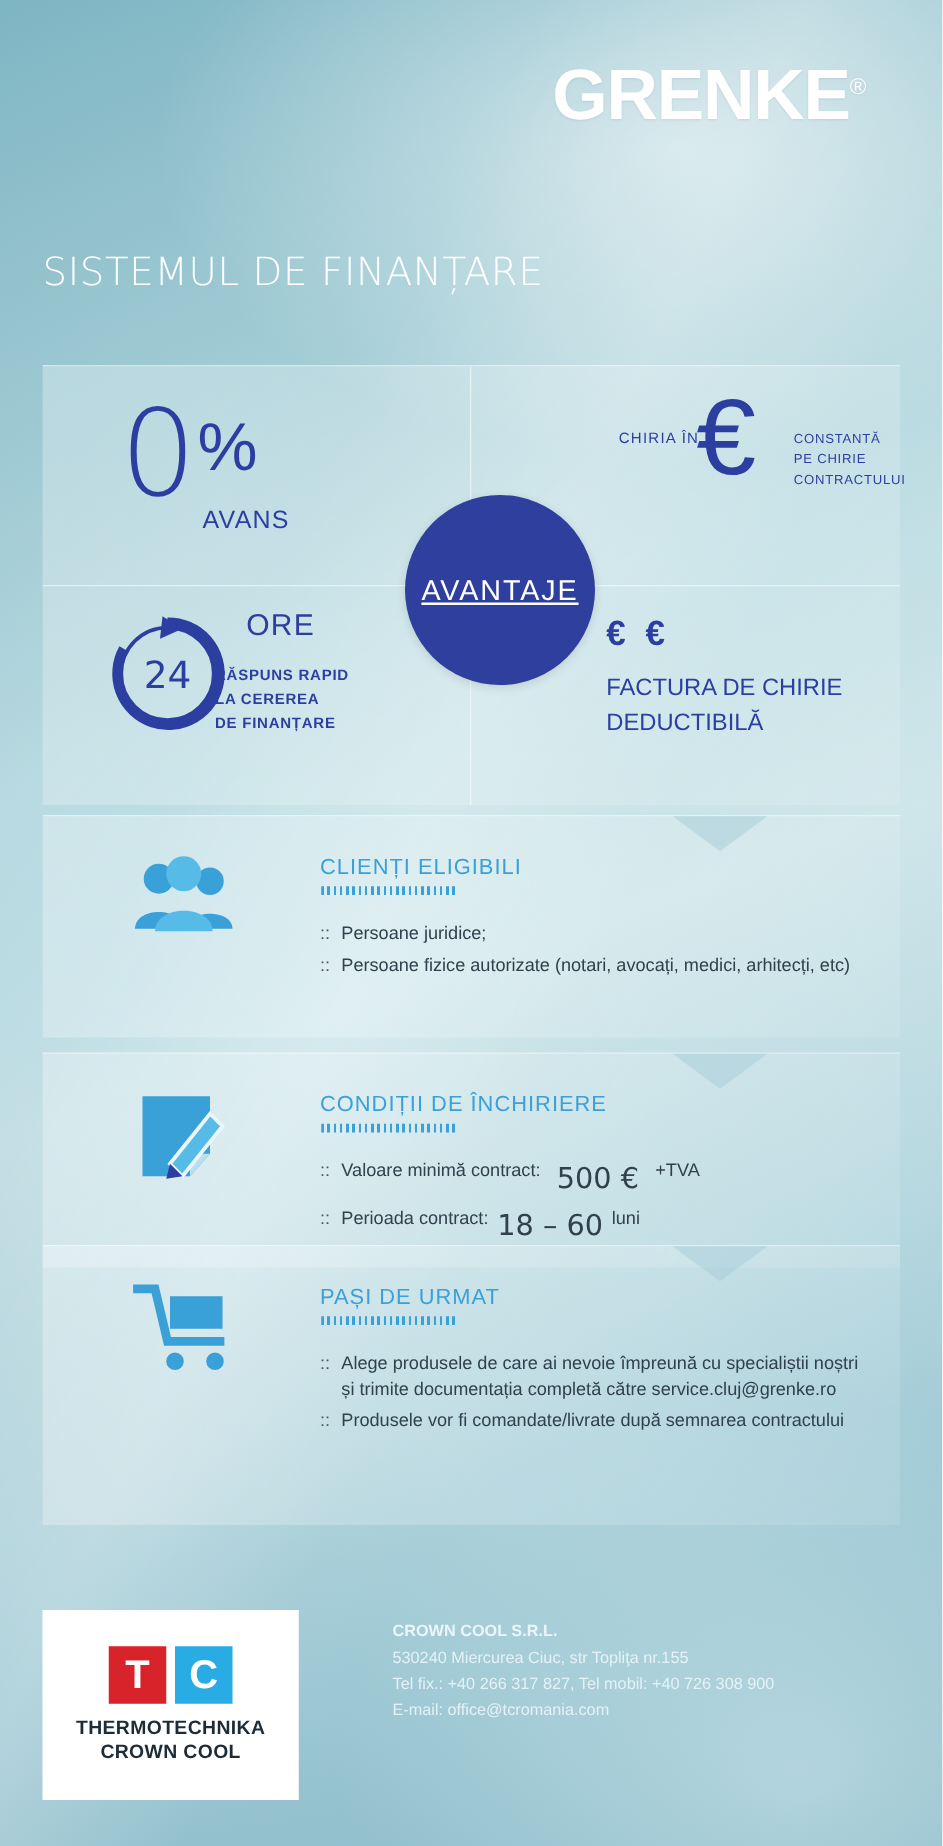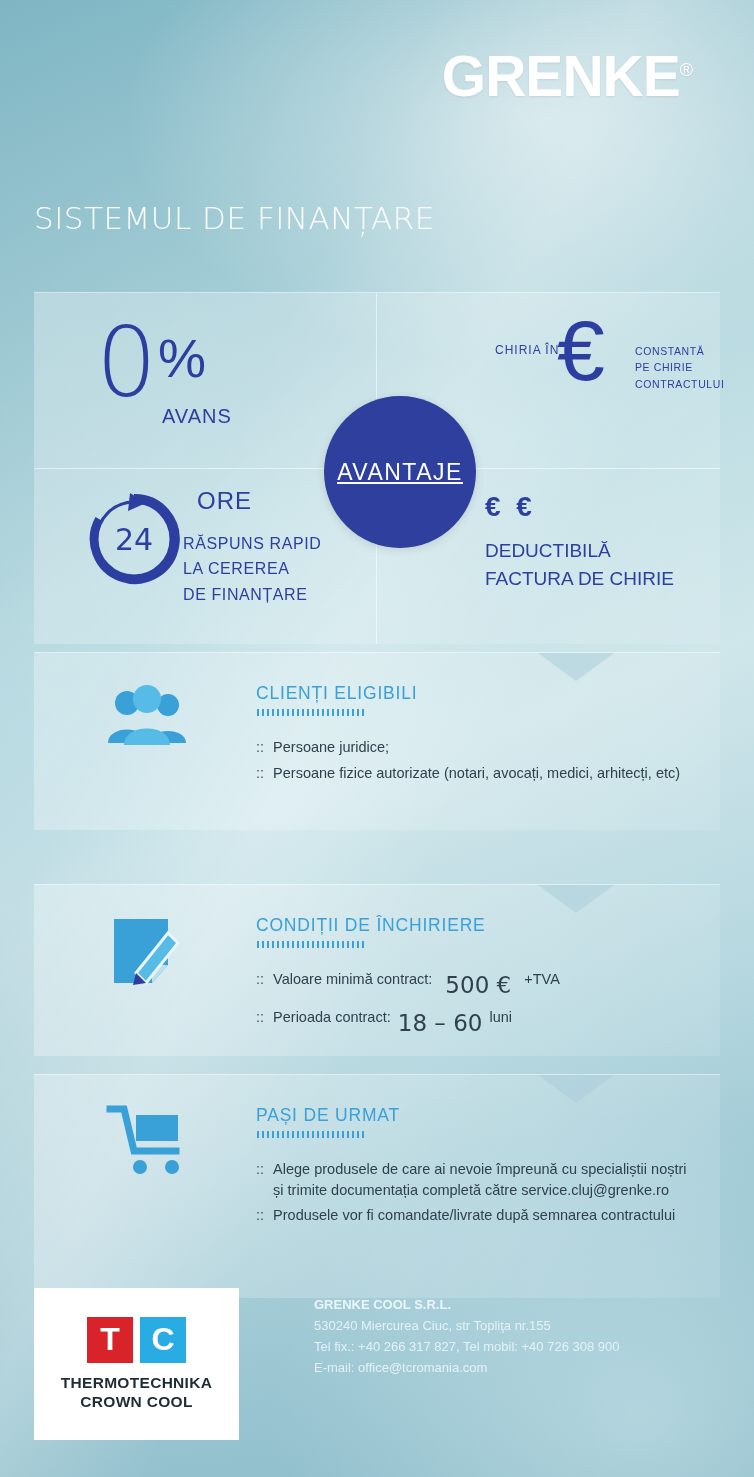--- a/index.html
+++ b/index.html
@@ -74,21 +74,21 @@
     box-shadow: 0 2px 8px rgba(0,0,0,0.12);
     text-decoration: underline;
   }
 
   .chiria { position:absolute; left: 118px; top: 50px; color:#2c3fa0; font-size: 12px; letter-spacing: 1px; }
   .euro-big { position:absolute; left: 180px; top: 14px; color:#2c3fa0; font-size: 86px; line-height: 1; font-weight: 300; }
   .euro-note { position:absolute; left: 258px; top: 50px; color:#2c3fa0; font-size: 10.5px; line-height: 1.55; letter-spacing: 0.6px; }
 
   .clock { position:absolute; left: 52px; top: 22px; }
   .ore { position:absolute; left: 152px; top: 18px; color:#2c3fa0; font-size: 24px; font-weight: 300; letter-spacing: 1px; margin-left: 11px; }
-  .ore-note { position:absolute; left: 149px; top: 62px; color:#2c3fa0; font-size: 16px; line-height: 1.6; letter-spacing: 0.6px; }
+  .ore-note { position:absolute; left: 138px; top: 62px; color:#2c3fa0; font-size: 12px; line-height: 1.6; letter-spacing: 0.6px; font-weight: bold; }
 
   .euro2 { position:absolute; left: 108px; top: 22px; color:#2c3fa0; font-size: 28px; font-weight: bold; letter-spacing: 4px; }
   .factura { position:absolute; left: 108px; top: 68px; color:#2c3fa0; font-size: 19px; line-height: 1.5; }
 
   
   .section {
     position: absolute; left: 34px; width: 686px;
     background: linear-gradient(120deg, rgba(255,255,255,0.30), rgba(255,255,255,0.10));
     border-top: 1px solid rgba(255,255,255,0.45);
   }
@@ -105,22 +105,22 @@
     position:absolute; left: 223px; top: 56px; width: 108px; height: 7px;
     background: repeating-linear-gradient(to right, #3aa0d8 0 2px, transparent 2px 5px);
   }
   .bullets { position:absolute; left: 222px; top: 84px; right: 26px; color:#30414d; font-size: 14.5px; }
   .bullet { display:flex; margin-bottom: 5px; line-height: 1.42; }
   .bullet .mk { color:#46545f; margin-right: 9px; letter-spacing:0px; }
   .big { font-size: 23px; font-family:"DejaVu Sans", sans-serif; }
   .mid { font-size: 14.5px; }
 
   #sec1 { top: 652px; height: 178px; }
-  #sec2 { top: 884px; height: 172px; }
-  #sec3 { top: 1074px; height: 224px; }
+  #sec2 { top: 842px; height: 172px; }
+  #sec3 { top: 996px; height: 224px; }
 
   
   .tc-card {
     position:absolute; left: 34px; top: 1288px;
     width: 205px; height: 152px;
     background:#fff;
     display:flex; flex-direction:column; align-items:center; justify-content:center;
   }
   .tc-marks { display:flex; gap: 7px; margin-bottom: 10px; }
   .tc-mark { width: 46px; height: 46px; display:flex; align-items:center; justify-content:center;
@@ -178,22 +178,22 @@
       <div class="ore-note">
         <div>RĂSPUNS RAPID</div>
         <div>LA CEREREA</div>
         <div>DE FINANȚARE</div>
       </div>
     </div>
 
     <div class="adv-cell br">
       <div class="euro2">€ €</div>
       <div class="factura">
+        <div>FACTURA DE CHIRIE</div>
         <div>DEDUCTIBILĂ</div>
-        <div>FACTURA DE CHIRIE</div>
       </div>
     </div>
 
     <div class="circle">AVANTAJE</div>
   </div>
 
   <div class="section" id="sec1">
     <div class="notch"></div>
     <div class="sec-icon">
       <svg width="86" height="72" viewBox="0 0 86 72">
@@ -276,19 +276,19 @@
       <div class="tc-mark tc-red">T</div>
       <div class="tc-mark tc-blue">C</div>
     </div>
     <div class="tc-name">
       <div>THERMOTECHNIKA</div>
       <div>CROWN COOL</div>
     </div>
   </div>
 
   <div class="contact">
-    <div class="co">GRENKE COOL S.R.L.</div>
+    <div class="co">CROWN COOL S.R.L.</div>
     <div class="ln">530240 Miercurea Ciuc, str Topliţa nr.155</div>
     <div class="ln">Tel fix.: +40 266 317 827, Tel mobil: +40 726 308 900</div>
     <div class="ln">E-mail: office@tcromania.com</div>
   </div>
 
 </div>
 
 </body></html>

